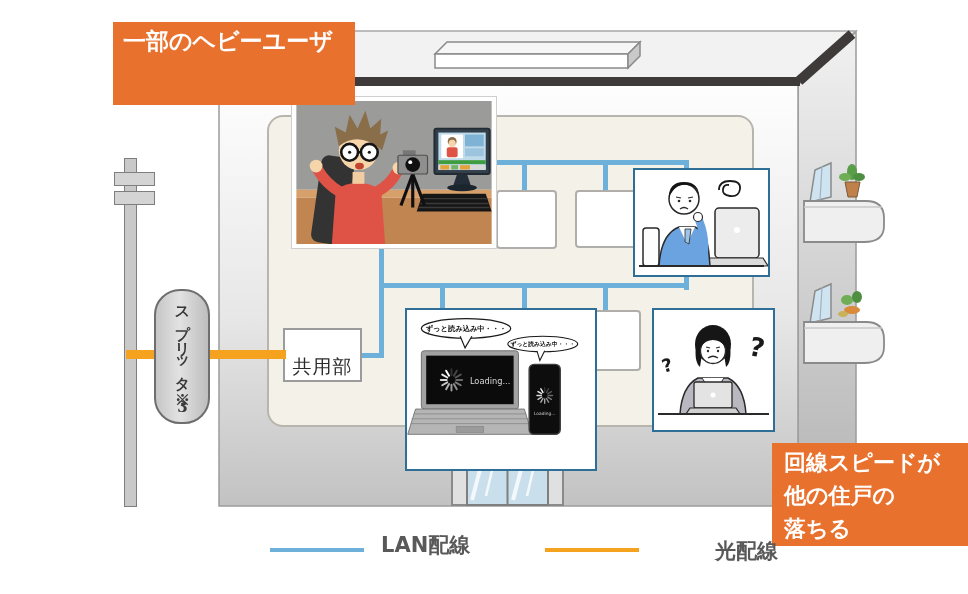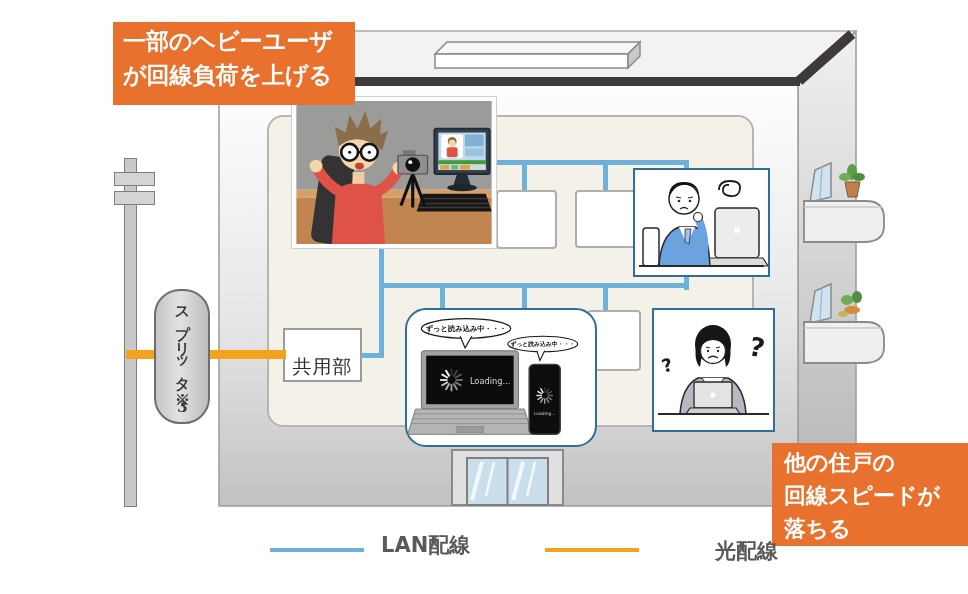--- a/index.html
+++ b/index.html
@@ -213,21 +213,21 @@
         <line x1="53" y1="28" x2="58" y2="27" stroke="#2a2a2a" stroke-width="1.2"></line>
         <circle cx="44" cy="31" r="1.3" fill="#2a2a2a"></circle>
         <circle cx="55" cy="31" r="1.3" fill="#2a2a2a"></circle>
         <path d="M45,39 q4,-3 8,0" stroke="#2a2a2a" stroke-width="1.3" fill="none"></path>
       </g>
       <path d="M84,20 q0,-9 11,-9 q11,0 10,8 q-1,8 -10,7 q-8,-1 -7,-7 q1,-5 6,-4" stroke="#1a1a1a" stroke-width="1.8" fill="none"></path>
       <line x1="4" y1="96" x2="129" y2="96" stroke="#2a2a2a" stroke-width="2"></line>
     </svg>
   </div>
 
-  <div class="scene" style="left:405px;top:308px;width:192px;height:139px;box-sizing:border-box;border-radius:21px;">
+  <div class="scene" style="left:405px;top:308px;width:192px;height:163px;box-sizing:border-box;">
     <svg width="188" height="135" viewBox="0 0 192 139">
 
       <g>
         <ellipse cx="60" cy="19" rx="46" ry="10" fill="#fff" stroke="#1a1a1a" stroke-width="1.3"></ellipse>
         <path d="M54,27 L59,39 L66,27" fill="#fff" stroke="#1a1a1a" stroke-width="1.2"></path>
         <text x="60" y="22" text-anchor="middle" font-size="7.5" font-weight="bold" fill="#111">ずっと読み込み中・・・</text>
       </g>
       <g>
         <ellipse cx="139" cy="35" rx="36" ry="8" fill="#fff" stroke="#1a1a1a" stroke-width="1.2"></ellipse>
         <path d="M133,42 L136,52 L141,42" fill="#fff" stroke="#1a1a1a" stroke-width="1.1"></path>
@@ -304,26 +304,25 @@
         <rect x="40" y="72" width="38" height="26" rx="2" fill="#e3e3e3" stroke="#2a2a2a" stroke-width="1.3"></rect>
         <circle cx="59" cy="85" r="2.5" fill="#fff"></circle>
         <polygon points="36,98 82,98 86,104 32,104" fill="#d0d0d0" stroke="#2a2a2a" stroke-width="1.2"></polygon>
       </g>
       <line x1="4" y1="104" x2="115" y2="104" stroke="#2a2a2a" stroke-width="2"></line>
     </svg>
   </div>
 
   <div class="olabel" style="left:113px;top:22px;width:242px;height:83px;font-size:23px;line-height:34px;padding:2px 0 0 10px;box-sizing:border-box;">
     <div>一部のヘビーユーザ</div>
-    <div>が回線負荷を上げる</div>
   </div>
 
   <div class="olabel" style="left:772px;top:443px;width:196px;height:103px;font-size:22px;line-height:33px;padding:3px 0 0 12px;box-sizing:border-box;">
+    <div>回線スピードが</div>
     <div>他の住戸の</div>
-    <div>回線スピードが</div>
     <div>落ちる</div>
   </div>
 
   <div class="legend-swatch" style="left:270px;top:548px;width:94px;background:var(--lan);"></div>
   <div class="legend-label" style="left:381px;top:531px;text-align:right;">LAN配線</div>
   <div class="legend-swatch" style="left:545px;top:548px;width:94px;background:var(--optical);"></div>
   <div class="legend-label" style="left:675px;top:537px;margin-left:40px;">光配線</div>
 
 </div>
 

